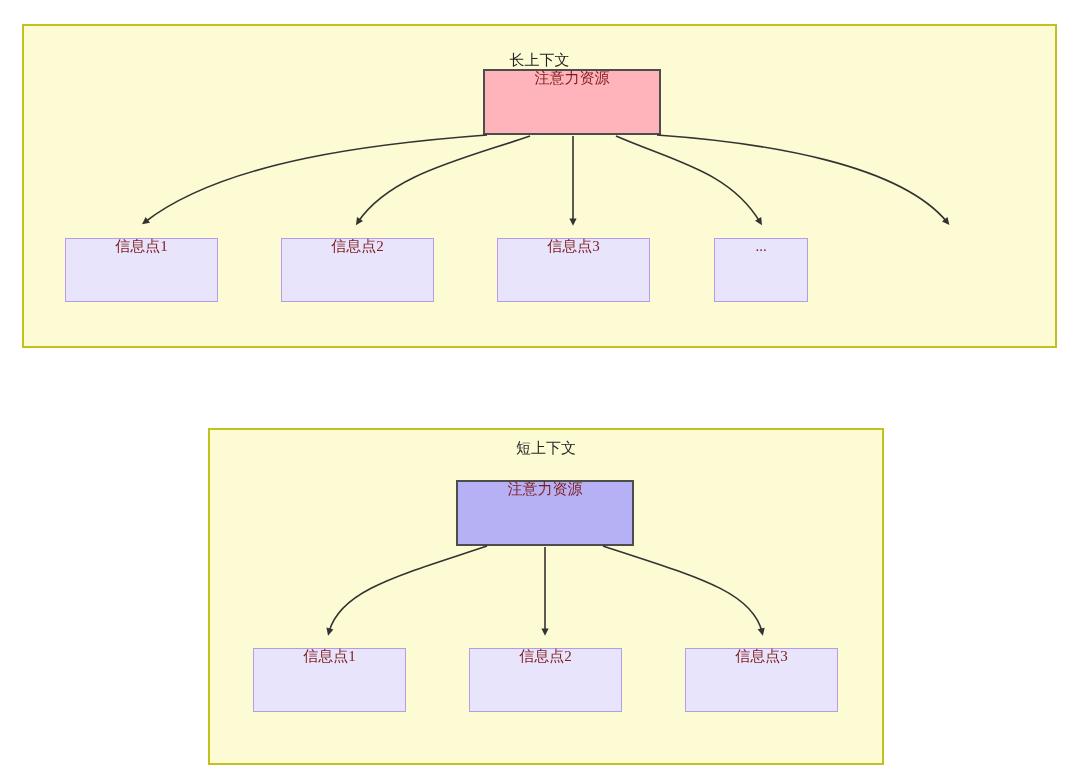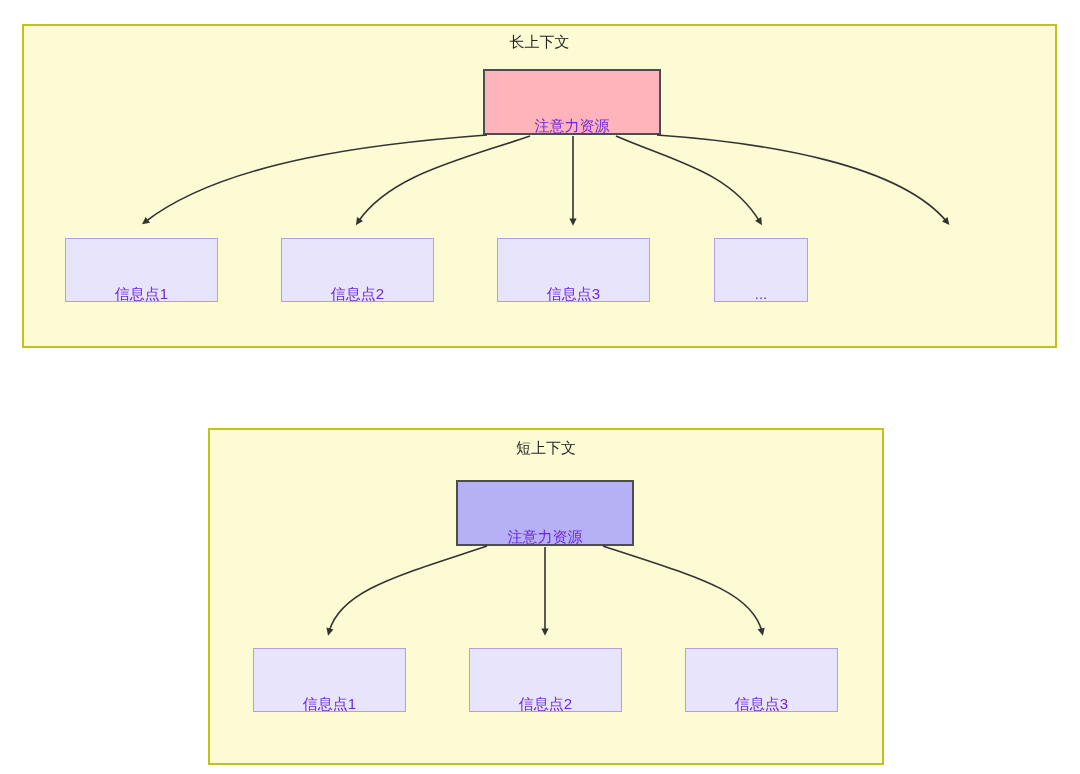--- a/index.html
+++ b/index.html
@@ -42,33 +42,34 @@
   .panel-title {
     position: absolute;
     left: 0;
     right: 0;
     text-align: center;
     font-size: 15px;
     color: #1f1f1f;
     line-height: 20px;
     white-space: nowrap;
   }
-  #panel-long .panel-title { top: 6px; }
+  #panel-long .panel-title { top: 24px; }
   #panel-short .panel-title { top: 8px; }
 
   .node {
     position: absolute;
     box-sizing: border-box;
     display: flex;
-    align-items: flex-end;
+    align-items: flex-start;
     justify-content: center;
     font-size: 15px;
-    color: #6d28d9;
+    color: #7f1d1d;
     line-height: 1;
     white-space: nowrap;
+    font-family: Liberation Serif, serif;
   }
   .node-root-red {
     background: #ffb3ba;
     border: 2px solid #4d4d4d;
   }
   .node-root-purple {
     background: #b6b0f5;
     border: 2px solid #4d4d4d;
   }
   .node-leaf {

